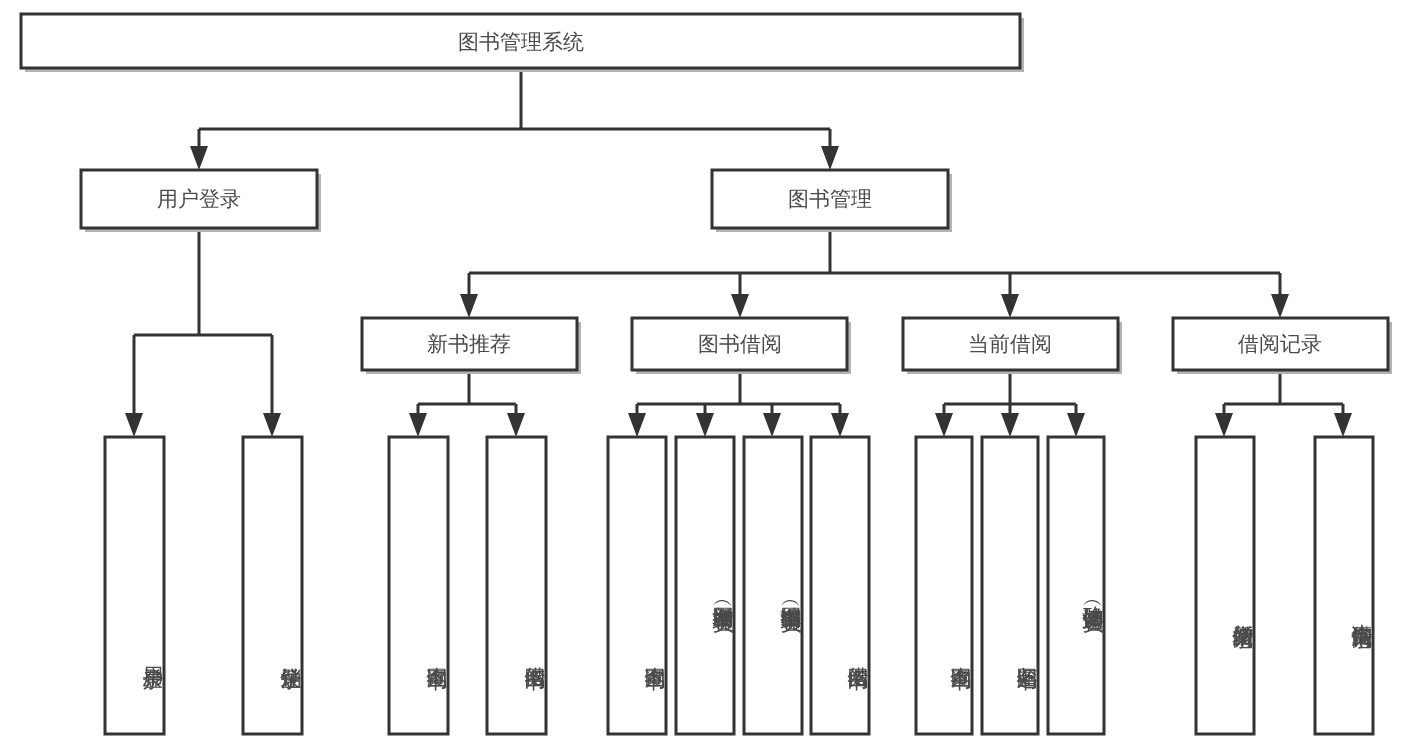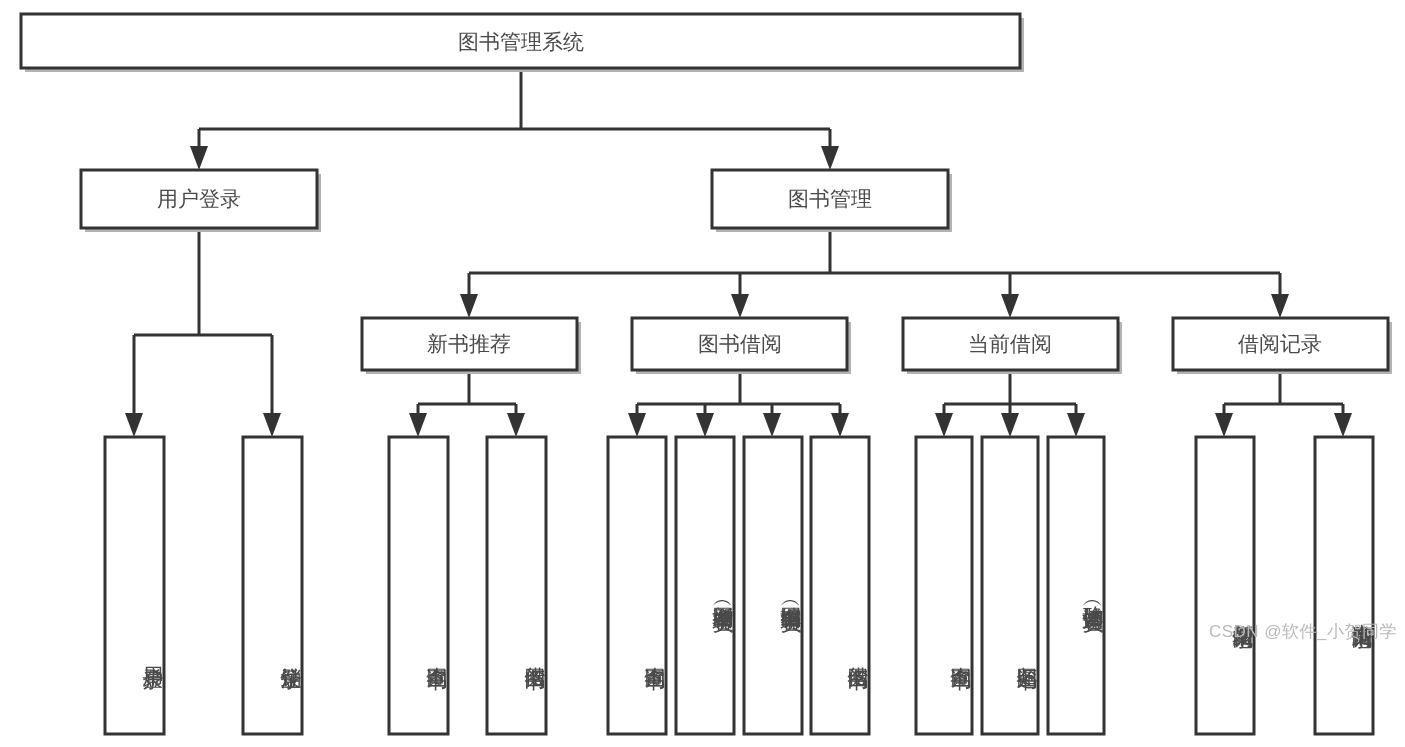--- a/index.html
+++ b/index.html
@@ -220,15 +220,14 @@
   <div class="node-label-v" style="left:744px; top:437px; width:58px; height:297px; padding-top:8px;">编辑图书（管理员）</div>
   <div class="node-label-v" style="left:811px; top:437px; width:58px; height:297px; padding-top:66px;">借阅图书</div>
 
   <div class="node-label-v" style="left:916px; top:437px; width:56px; height:297px; padding-top:66px;">查询图书</div>
   <div class="node-label-v" style="left:982px; top:437px; width:56px; height:297px; padding-top:66px;">归还图书</div>
   <div class="node-label-v" style="left:1048px; top:437px; width:56px; height:297px; padding-top:8px;">确认归还（管理员）</div>
 
   <div class="node-label-v" style="left:1196px; top:437px; width:58px; height:297px; padding-top:24px;">新增借阅记录</div>
   <div class="node-label-v" style="left:1315px; top:437px; width:58px; height:297px; padding-top:24px;">查询借阅记录</div>
 
-  <div class="watermark">CSDN @软件_小贺同学</div>
 
 </div>
 
 </body></html>

